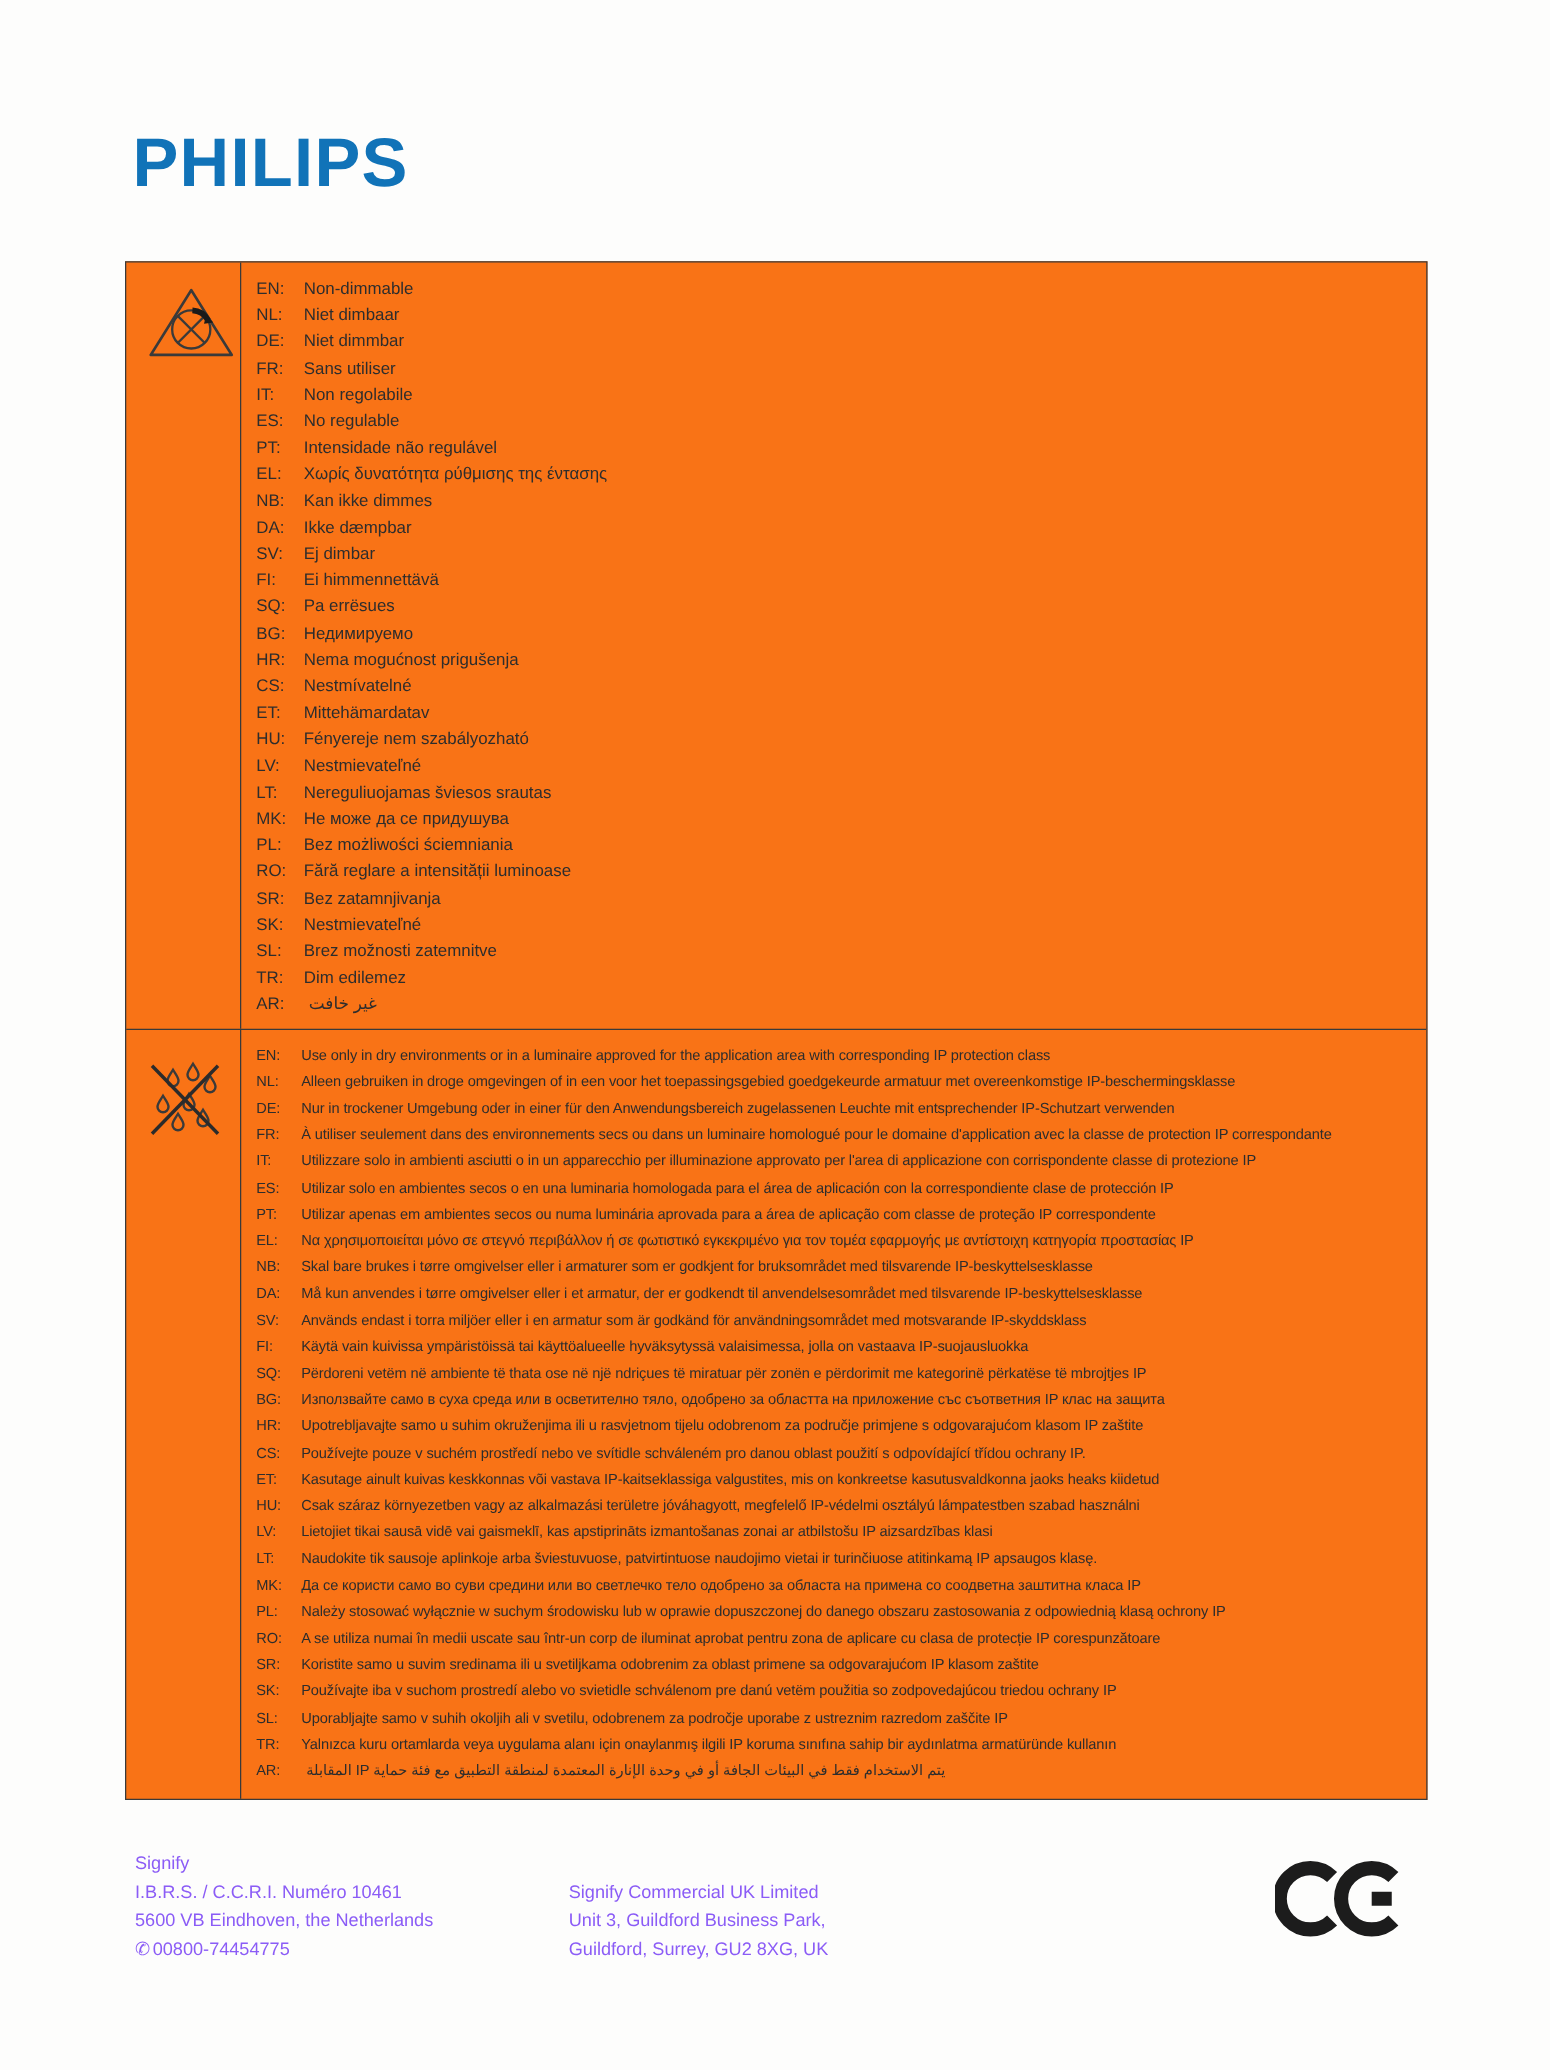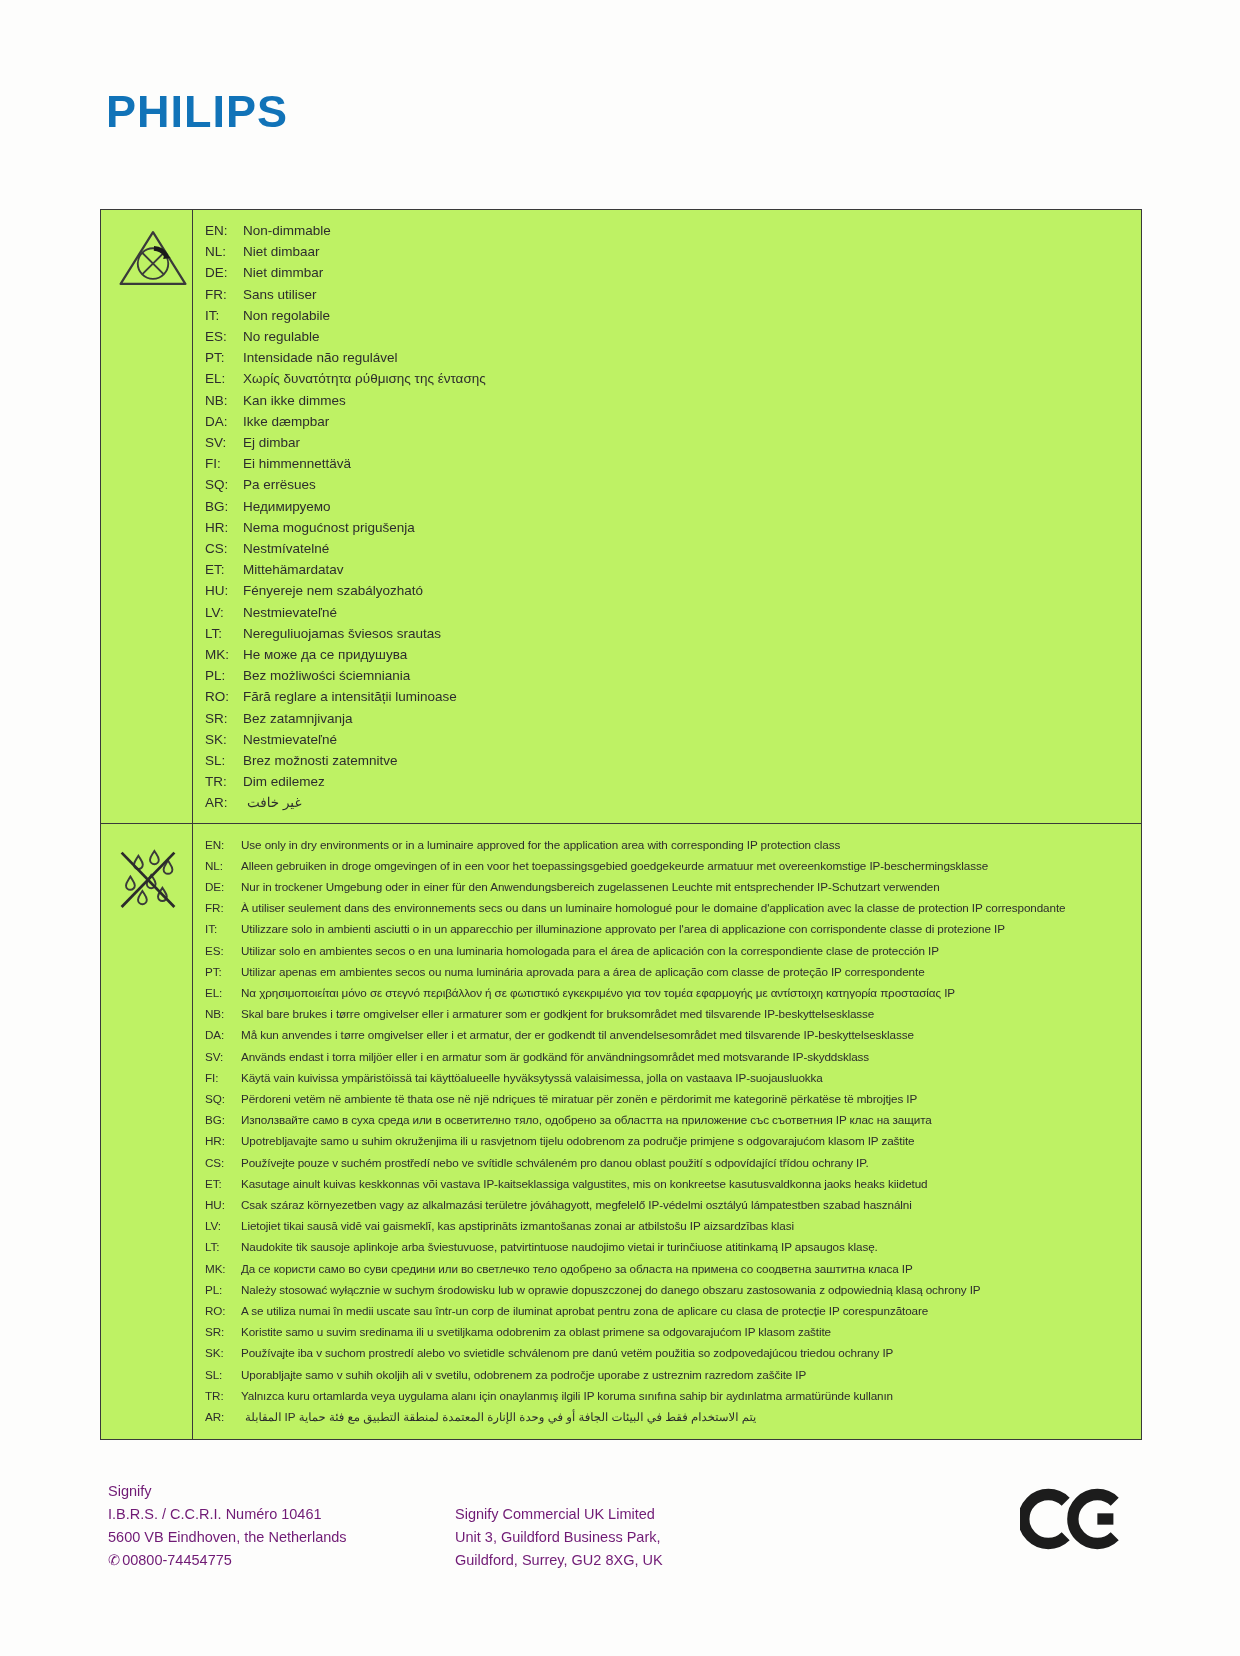--- a/index.html
+++ b/index.html
@@ -2,44 +2,44 @@
 <html><head>
 <meta charset="utf-8">
 <style>
   html,body{margin:0;padding:0;background:#e8e8e8;}
   .page{
     position:relative;width:1240px;height:1656px;background:#fdfdfc;
     font-family:"Liberation Sans",sans-serif;color:#2d2d2d;overflow:hidden;
     margin:0 auto;
   }
   .logo{
-    position:absolute;left:106px;top:86px;
-    font-size:45px;font-weight:bold;letter-spacing:1px;
+    position:absolute;left:106px;top:98px;
+    font-size:55px;font-weight:bold;letter-spacing:1px;
     font-family:"Liberation Sans",sans-serif;
   }
   .info-table{
     position:absolute;left:100px;top:209px;width:1042px;
-    border:1.5px solid #3a3a3a;box-sizing:border-box;background:#bef264;
+    border:1.5px solid #3a3a3a;box-sizing:border-box;background:#f97316;
   }
   .trow{display:flex;}
   .trow + .trow{border-top:1.5px solid #3a3a3a;}
   .icon-cell{
     width:92px;flex:none;border-right:1.5px solid #3a3a3a;
     box-sizing:border-box;padding:16px 0 0 15px;
   }
   .text-cell{flex:1;box-sizing:border-box;padding:10px 12px 0 12px;overflow:hidden;}
   .row1{height:612.5px;font-size:13.5px;}
   .row2{height:615px;font-size:11.7px;letter-spacing:-0.1px;}
   .lang-row{display:flex;line-height:21.2px;white-space:nowrap;}
   .lang-code{width:38px;flex:none;}
   .row2 .lang-code{width:36px;}
   .lang-text{flex:1;overflow:hidden;}
   .lang-row.rtl .lang-text{text-align:left;direction:rtl;padding-left:4px;}
   .footer{position:absolute;left:108px;top:1480px;width:1032px;}
-  .f-col{position:absolute;font-size:14.5px;line-height:23px;color:#701a75;}
+  .f-col{position:absolute;font-size:14.5px;line-height:23px;color:#8b5cf6;}
   .f-left{left:0;top:0;}
   .f-uk{left:347px;top:23px;}
   .phone-line{display:flex;align-items:center;gap:2px;}
   .ce{position:absolute;left:912px;top:4px;}
   svg{display:block;}
 </style>
 </head>
 <body>
 
 <div class="page">

